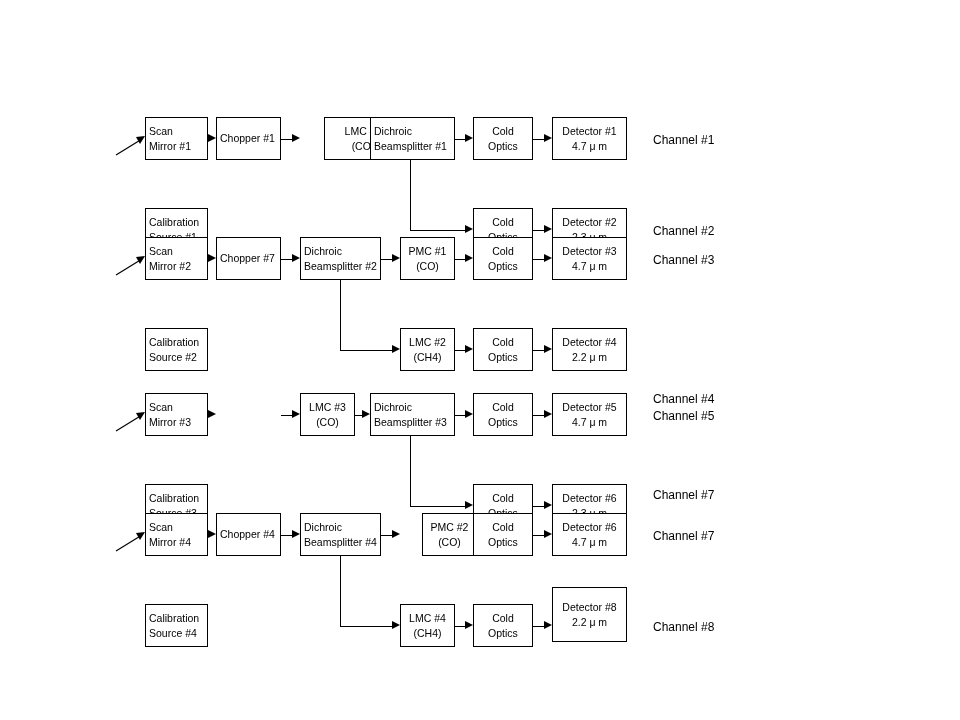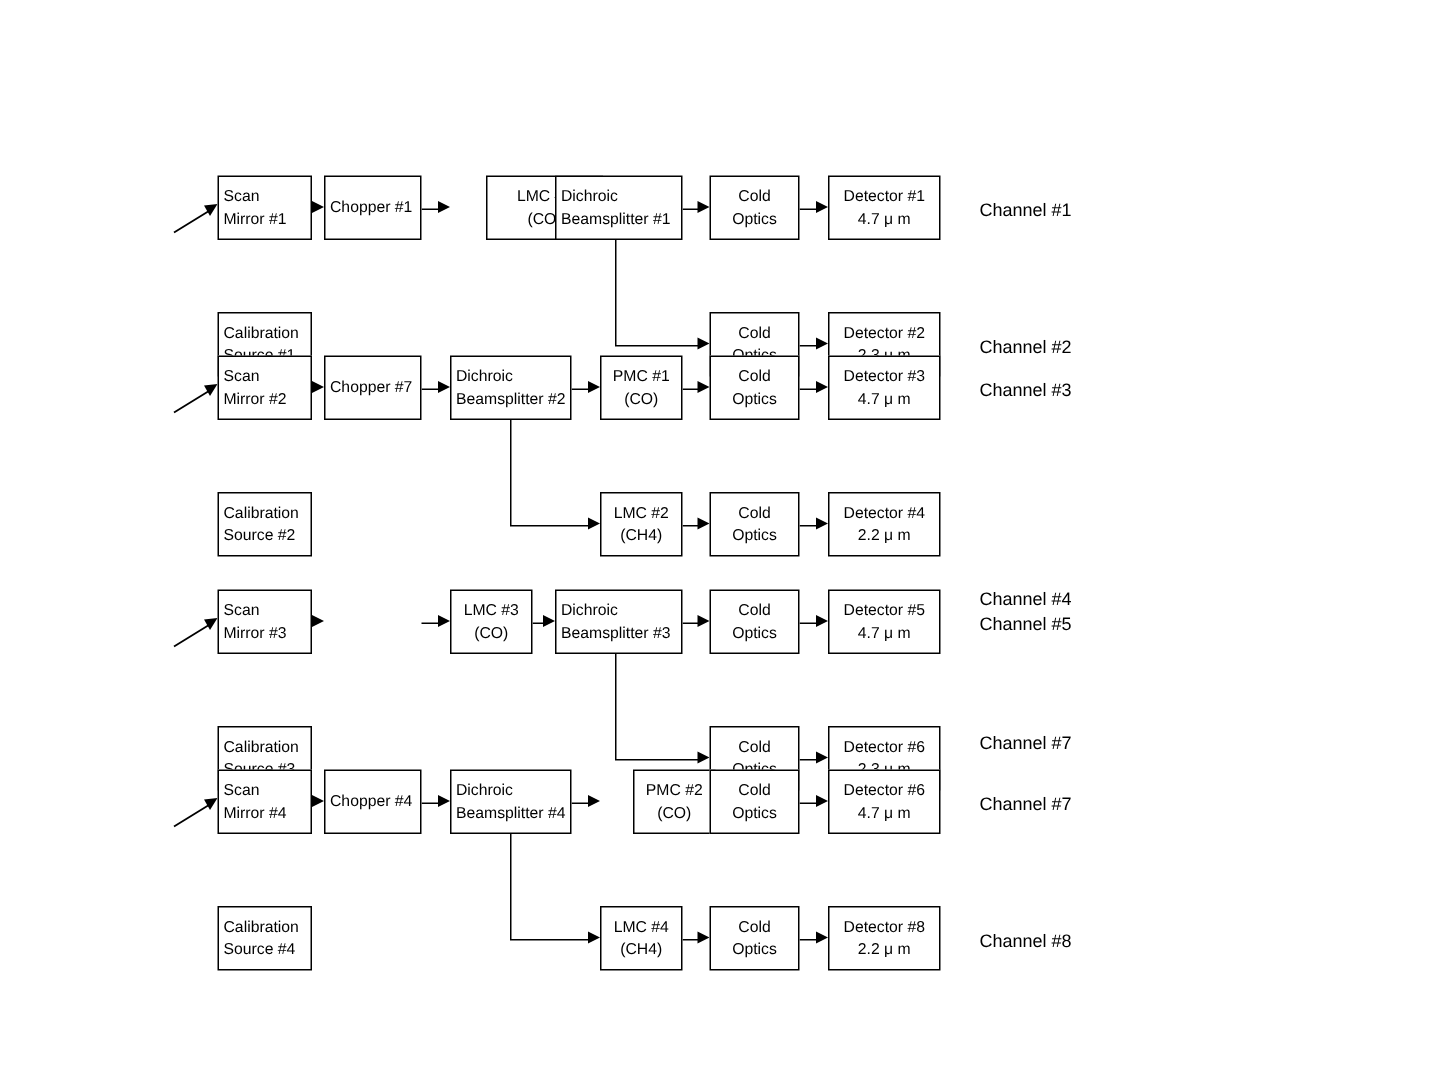--- a/index.html
+++ b/index.html
@@ -272,21 +272,21 @@
       <span class="l2">Source #4</span>
     </div>
     <div class="box center" style="left: 400px; top: 604px; width: 55px; height: 43px;">
       <span class="l1">LMC #4</span>
       <span class="l2">(CH4)</span>
     </div>
     <div class="box center" style="left: 473px; top: 604px; width: 60px; height: 43px;">
       <span class="l1">Cold</span>
       <span class="l2">Optics</span>
     </div>
-    <div class="box center" style="left: 552px; top: 604px; width: 75px; height: 43px;">
+    <div class="box center" style="left: 552px; top: 587px; width: 75px; height: 55px;">
       <span class="l1">Detector #8</span>
       <span class="l2">2.2 μ m</span>
     </div>
     <div class="conn h" style="left: 208px; top: 534.5px; width: 1px;"></div>
     <div class="arrow-r" style="left: 208px; top: 530px;"></div>
     <div class="conn h" style="left: 281px; top: 534.5px; width: 12px;"></div>
     <div class="arrow-r" style="left: 292px; top: 530px;"></div>
     <div class="conn h" style="left: 381px; top: 534.5px; width: 12px;"></div>
     <div class="arrow-r" style="left: 392px; top: 530px;"></div>
     <div class="conn h" style="left: 455px; top: 534.5px; width: 11px;"></div>

